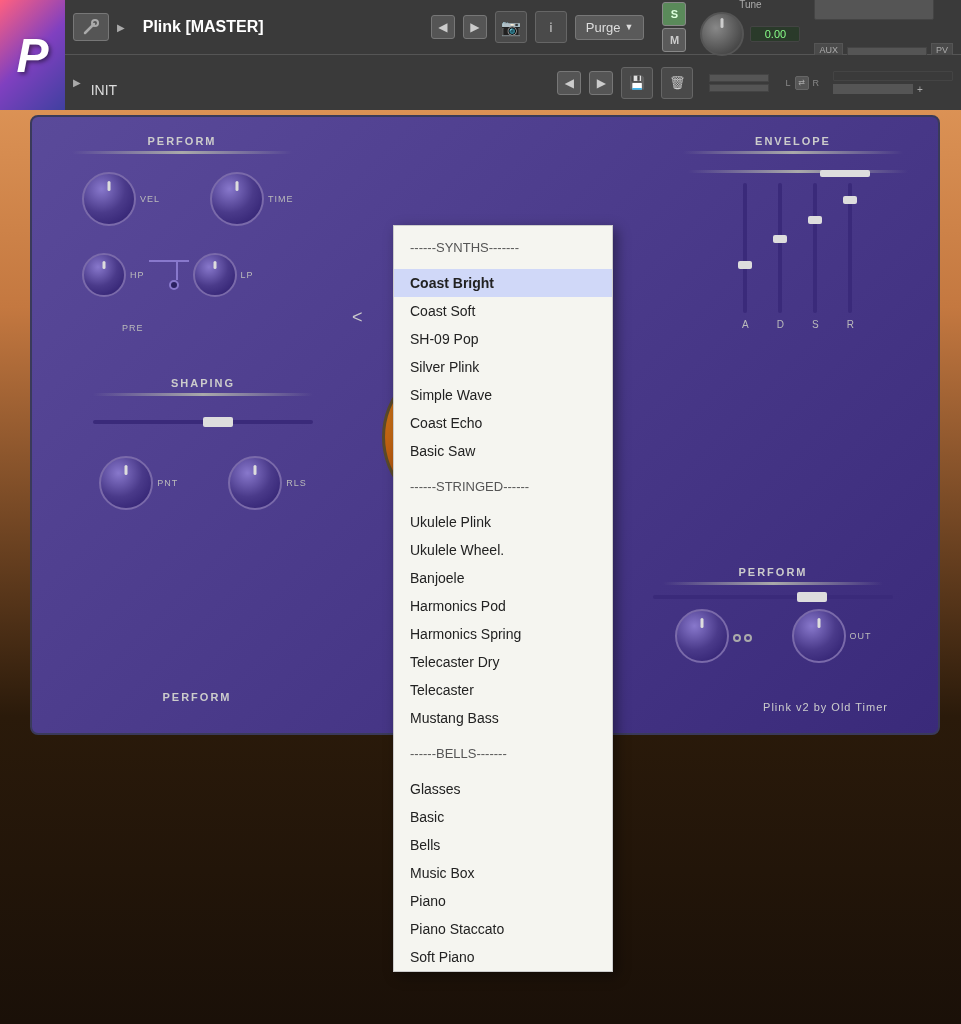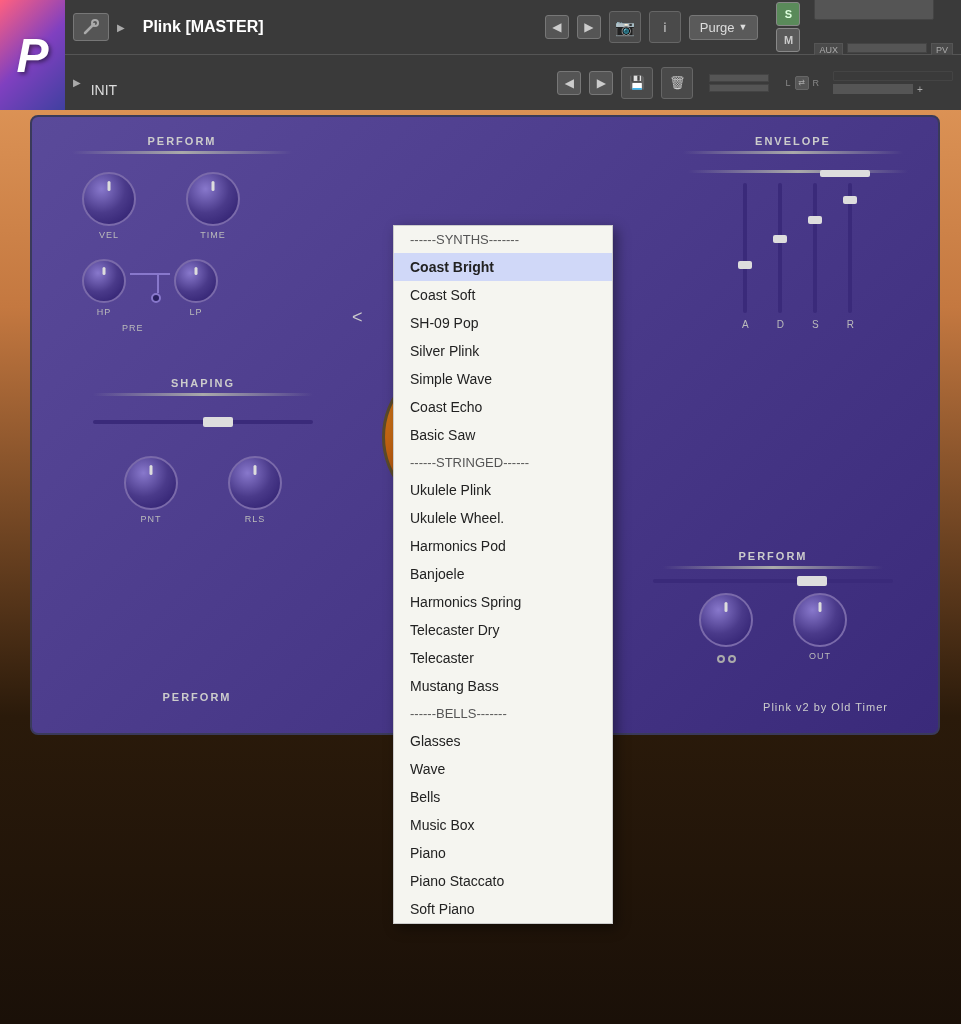--- a/index.html
+++ b/index.html
@@ -248,21 +248,21 @@
       font-size: 18px;
       font-weight: bold;
       min-width: 160px;
       text-align: center;
       cursor: pointer;
     }
 
     
     .knob-group {
       display: flex;
-      flex-direction: column;
+      flex-direction: row;
       align-items: center;
       gap: 4px;
     }
 
     .knob {
       border-radius: 50%;
       background: radial-gradient(circle at 35% 30%, #8878cc, #4a3a8a, #2a1a6a);
       border: 2px solid #7a6aaa;
       position: relative;
       cursor: pointer;
@@ -357,21 +357,21 @@
       font-size: 14px;
       color: #222;
       cursor: pointer;
       white-space: nowrap;
     }
 
     .menu-item.category {
       color: #555;
       font-size: 13px;
       cursor: default;
-      padding: 6px 16px;
+      padding: 14px 16px;
       font-style: normal;
     }
 
     .menu-item.selected {
       background: #d0d8f8;
       font-weight: bold;
     }
 
     
     .master-slider-h {
@@ -464,24 +464,31 @@
       <div class="purge-btn">
         <span>Purge</span>
         <span style="font-size:9px;">▼</span>
       </div>
 
       <div style="display:flex;flex-direction:column;gap:2px;margin-left:10px;">
         <div class="s-btn">S</div>
         <div class="m-btn">M</div>
       </div>
 
+      <div style="display:flex;flex-direction:column;align-items:center;gap:2px;margin-left:6px;">
+        <span style="color:#aaa;font-size:10px;">Tune</span>
+        <div style="display:flex;gap:6px;align-items:center;">
+          <div class="tune-knob"></div>
+          <div class="tune-value">0.00</div>
+        </div>
+      </div>
 
       <div style="display:flex;flex-direction:column;gap:3px;margin-left:6px;">
         <div class="level-display"></div>
-        <div style="display:flex;align-items:flex-start;gap:4px;margin-top:20px;">
+        <div style="display:flex;align-items:flex-end;gap:4px;margin-top:20px;">
           <div class="aux-label">AUX</div>
           <div style="width:80px;height:10px;background:#555;border:1px solid #444;"></div>
           <div class="aux-label">PV</div>
         </div>
       </div>
     </div>
 
     <div class="bottom-row">
       <span class="dropdown-arrow">▶</span>
       <span style="color:#ddd;font-size:14px;margin-right:auto;margin-top:14px;">INIT</span>
@@ -528,21 +535,21 @@
     <div class="knob-group">
       <div class="knob knob-lg"></div>
       <span class="knob-label">VEL</span>
     </div>
     <div class="knob-group">
       <div class="knob knob-lg"></div>
       <span class="knob-label">TIME</span>
     </div>
   </div>
 
-  <div style="position:absolute;top:142px;left:50px;display:flex;align-items:center;gap:0;">
+  <div style="position:absolute;top:136px;left:50px;display:flex;align-items:center;gap:0;">
     <div class="knob-group">
       <div class="knob knob-md"></div>
       <span class="knob-label">HP</span>
     </div>
     <div style="display:flex;flex-direction:column;align-items:center;margin:0 4px;margin-top:-20px;">
       <div style="width:40px;height:2px;background:#8878cc;margin-top:20px;"></div>
       <div style="width:2px;height:18px;background:#8878cc;margin-left:16px;"></div>
       <div style="width:10px;height:10px;background:#2a2060;border:2px solid #8878cc;border-radius:50%;margin-left:11px;"></div>
     </div>
     <div class="knob-group">
@@ -649,27 +656,27 @@
     <div class="menu-item selected">Coast Bright</div>
     <div class="menu-item ">Coast Soft</div>
     <div class="menu-item ">SH-09 Pop</div>
     <div class="menu-item ">Silver Plink</div>
     <div class="menu-item ">Simple Wave</div>
     <div class="menu-item ">Coast Echo</div>
     <div class="menu-item ">Basic Saw</div>
     <div class="menu-item category">------STRINGED------</div>
     <div class="menu-item ">Ukulele Plink</div>
     <div class="menu-item ">Ukulele Wheel.</div>
+    <div class="menu-item ">Banjoele</div>
     <div class="menu-item ">Harmonics Pod</div>
-    <div class="menu-item ">Banjoele</div>
     <div class="menu-item ">Harmonics Spring</div>
     <div class="menu-item ">Telecaster Dry</div>
     <div class="menu-item ">Telecaster</div>
     <div class="menu-item ">Mustang Bass</div>
     <div class="menu-item category">------BELLS-------</div>
     <div class="menu-item ">Glasses</div>
-    <div class="menu-item ">Wave</div>
+    <div class="menu-item ">Basic</div>
     <div class="menu-item ">Bells</div>
     <div class="menu-item ">Music Box</div>
     <div class="menu-item ">Piano</div>
     <div class="menu-item ">Piano Staccato</div>
     <div class="menu-item ">Soft Piano</div>
   </div>
 
 </body></html>

